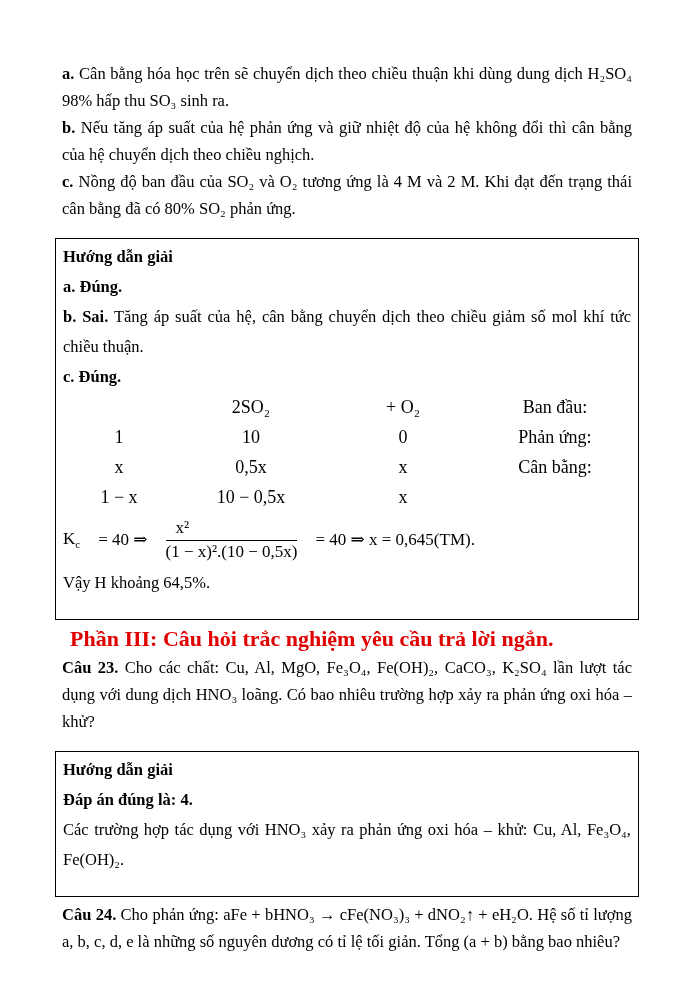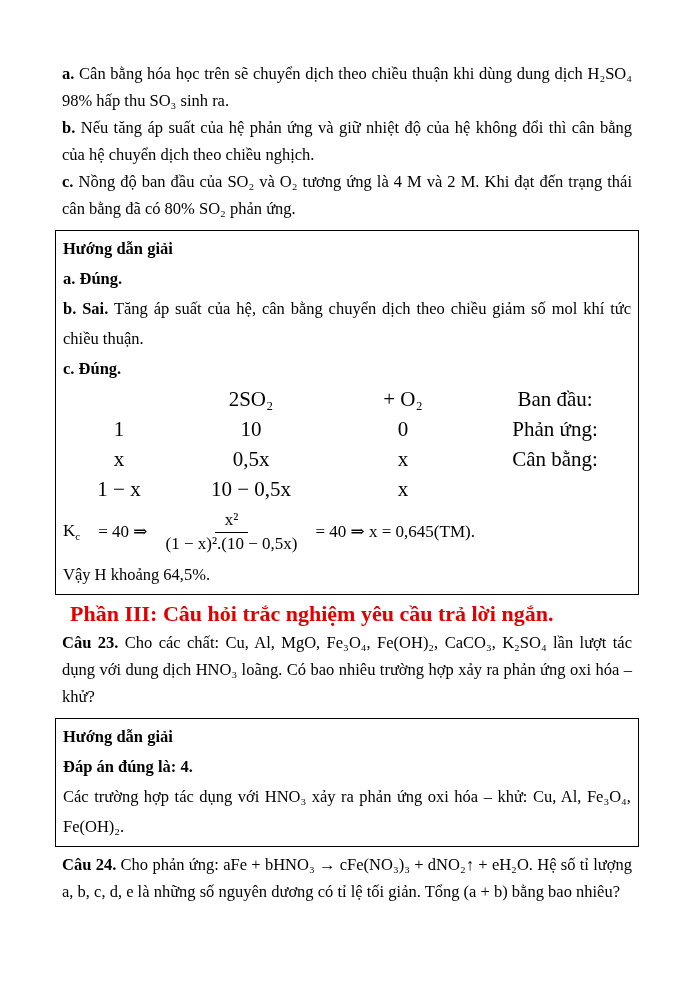--- a/index.html
+++ b/index.html
@@ -8,32 +8,32 @@
     font-family:"Liberation Serif","DejaVu Serif",serif;
     overflow:hidden;
   }
   .page { padding:60px 55px 0 55px; }
   .para {
     margin:0; padding:0 7px; font-size:16.5px; line-height:27px;
     text-align:justify;
   }
   .bold { font-weight:bold; }
   .box {
-    border:1.6px solid #000; margin-top:8px; padding:3px 7px 4px 7px;
+    border:1.6px solid #000; margin-top:16px; padding:3px 7px 21px 7px;
   }
   .box .line { margin:0; font-size:16.5px; line-height:30px; text-align:justify; }
-  .rtable { display:grid; grid-template-columns:112px 1fr 1fr 1fr; font-size:21px; line-height:30px; }
+  .rtable { display:grid; grid-template-columns:112px 1fr 1fr 1fr; font-size:18px; line-height:30px; }
   .rtable .cell { text-align:center; }
   .rtable .rowlabel { text-align:center; }
   .formula {
     display:flex; align-items:center; gap:18px; font-size:17px;
     min-height:54px; margin:1px 0; line-height:1.2;
   }
   .ksub { font-size:11px; }
-  .frac { display:inline-flex; flex-direction:column; align-items:center; }
+  .frac { display:inline-flex; flex-direction:column; }
   .frac .num { border-bottom:1.3px solid #000; padding:0 10px 1px 10px; }
   .frac .den { padding-top:1px; }
   .section-header {
     margin:4px 0 0 8px; padding:0 7px; font-size:22px; line-height:30px;
     font-weight:bold; color:var(--accent-red,#e00000);
   }
 </style>
 </head>
 <body>
 

